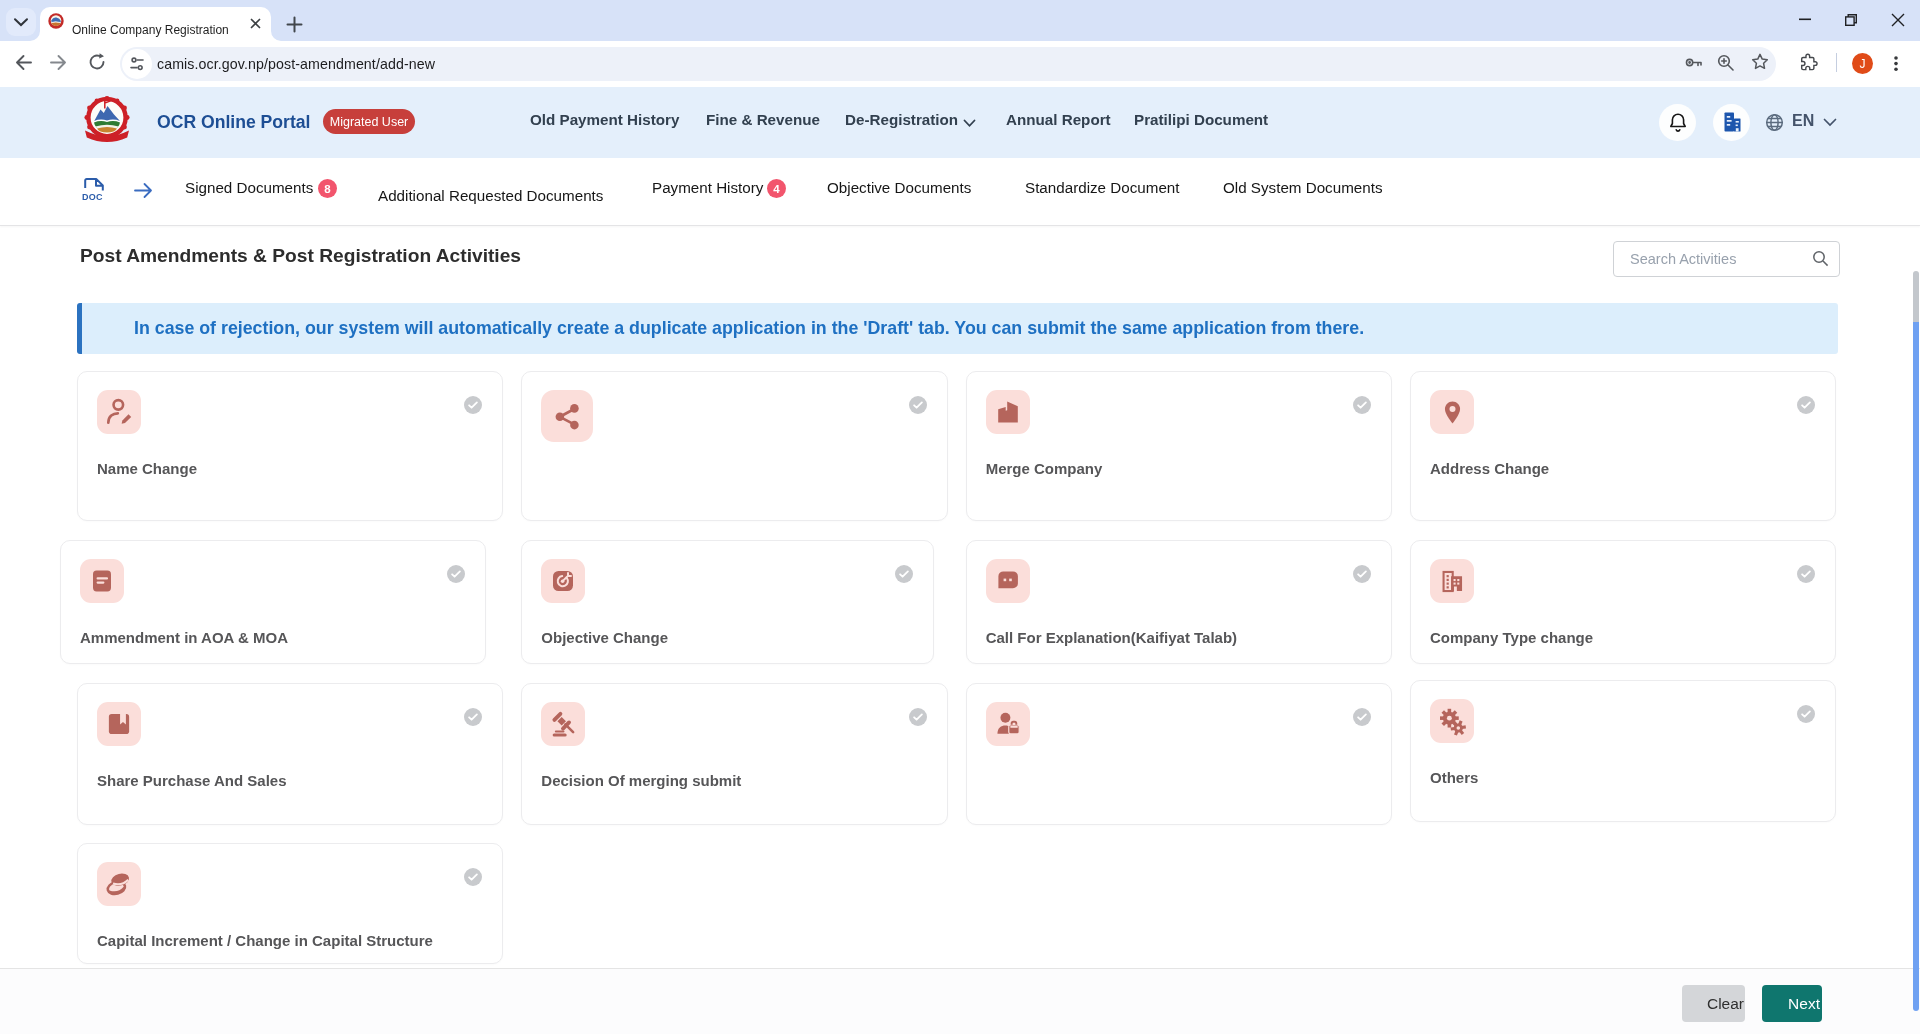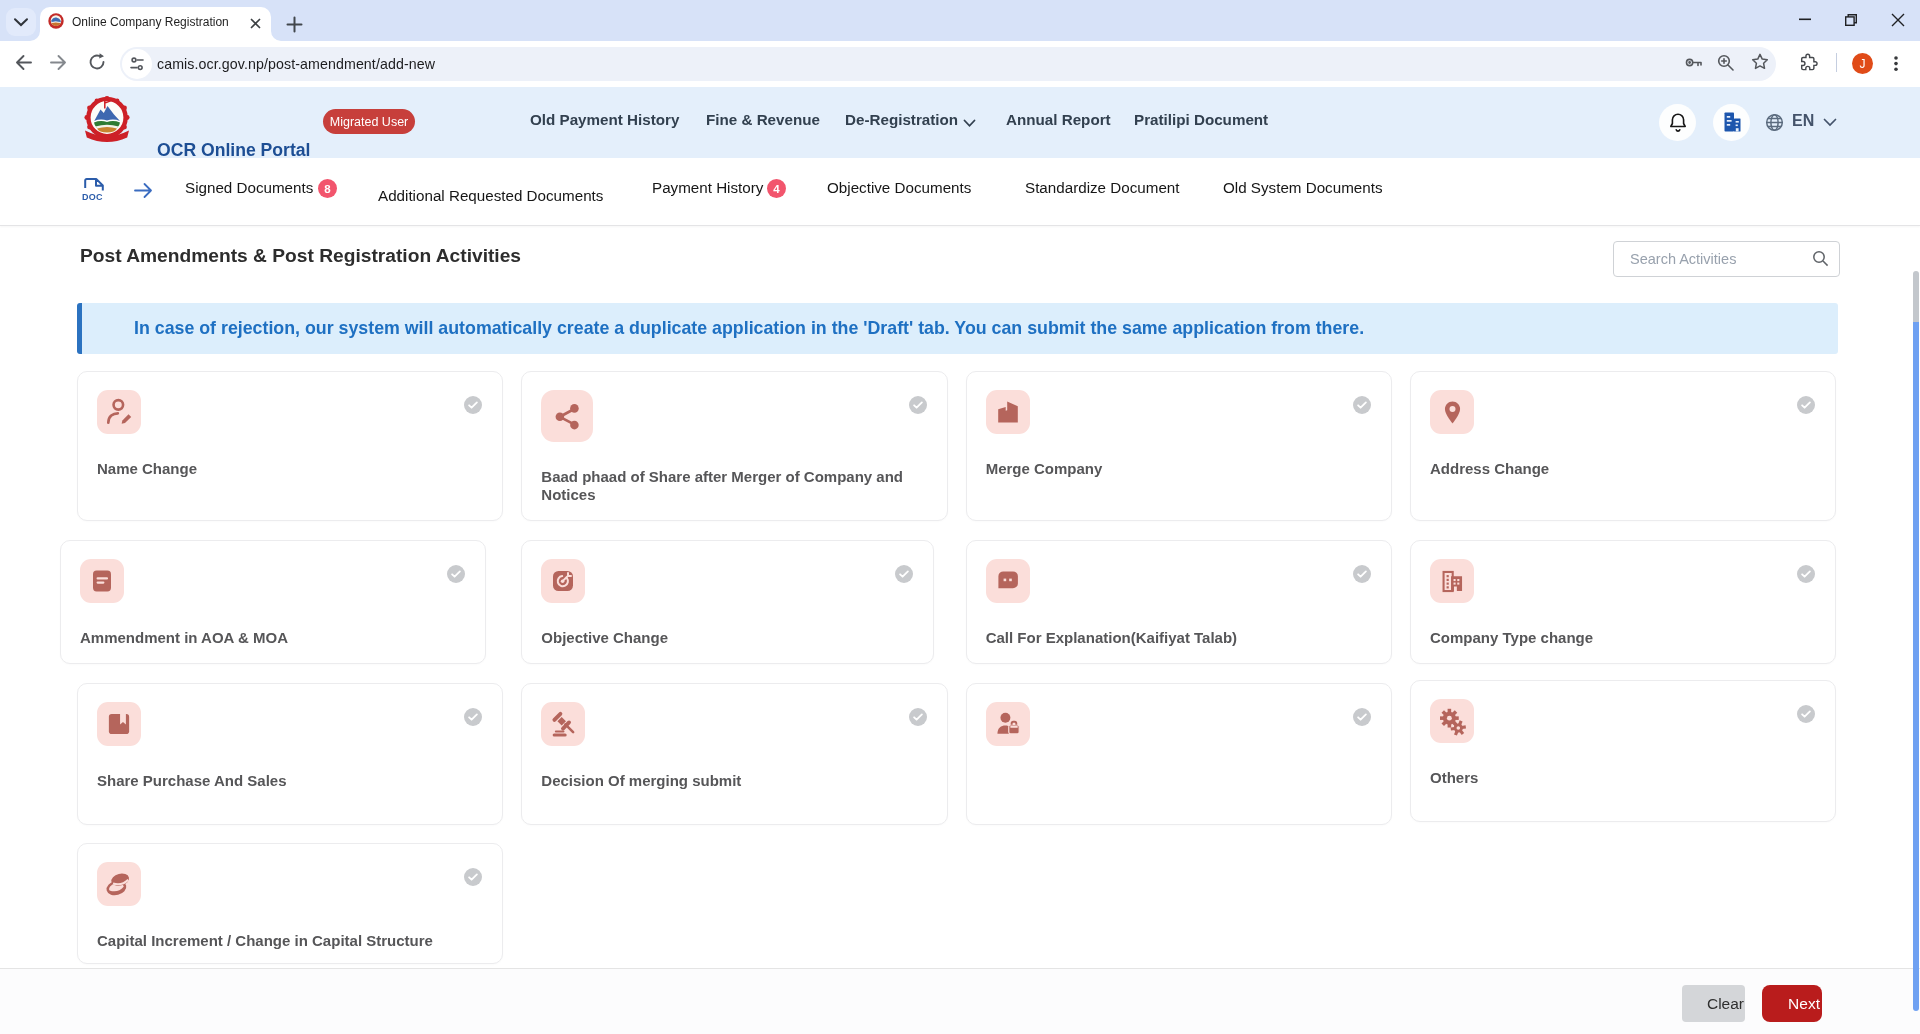--- a/index.html
+++ b/index.html
@@ -1,27 +1,27 @@
 <!DOCTYPE html>
 <html><head><meta charset="utf-8">
 <style>
 *{margin:0;padding:0;box-sizing:border-box;}
 html,body{width:1920px;height:1034px;overflow:hidden;background:#fff;
 font-family:"Liberation Sans",sans-serif;}
 .abs{position:absolute;}
 
 #tabstrip{left:0;top:0;width:1920px;height:41px;background:#d7e2f8;}
 #tab{left:40px;top:7px;width:231px;height:34px;background:#fff;border-radius:10px 10px 0 0;}
-#tabtitle{left:72px;top:15px;font-size:12px;color:#1f1f1f;}
+#tabtitle{left:72px;top:23px;font-size:12px;color:#1f1f1f;}
 #toolbar{left:0;top:41px;width:1920px;height:46px;background:#fff;border-radius:0 12px 0 0;}
 #urlpill{left:120px;top:47px;width:1656px;height:34px;border-radius:17px;background:#edf1f9;}
 #urltxt{left:157px;top:56px;font-size:14.2px;color:#1d1d1f;letter-spacing:0.1px;}
 
 #hdr{left:0;top:87px;width:1920px;height:71px;background:#e4effb;}
-#brand{left:157px;top:112px;font-size:17.6px;font-weight:bold;color:#1d4e94;margin-top:28px;}
+#brand{left:157px;top:112px;font-size:17.6px;font-weight:bold;color:#1d4e94;}
 #migr{left:323px;top:109px;width:92px;height:25px;background:#c73f3b;border-radius:13px;color:#fff;font-size:12.5px;display:flex;align-items:center;justify-content:center;}
 .hnav{top:111px;font-size:15.2px;font-weight:600;color:#32404f;}
 .hcirc{top:104px;width:37px;height:37px;background:#fdfefe;border-radius:50%;display:flex;align-items:center;justify-content:center;}
 
 #subnav{left:0;top:158px;width:1920px;height:68px;background:#fff;border-bottom:1px solid #e4e4e6;box-shadow:0 1px 2px rgba(0,0,0,0.04);}
 .snitem{top:179px;font-size:15.2px;color:#141414;}
 .badge{top:179px;width:19px;height:19px;border-radius:50%;background:#f2556d;color:#fff;font-size:11.5px;font-weight:bold;display:flex;align-items:center;justify-content:center;}
 
 #title{left:80px;top:245px;font-size:19.2px;font-weight:bold;color:#2d2d2d;}
 #search{left:1613px;top:241px;width:227px;height:36px;border:1px solid #cfd2d6;border-radius:4px;background:#fff;}
@@ -30,21 +30,21 @@
 #banner div{position:absolute;left:52px;top:15px;font-size:17.8px;font-weight:bold;color:#1e70c2;}
 
 .card{background:#fff;border:1px solid #ececee;border-radius:10px;box-shadow:0 1px 2px rgba(0,0,0,0.02);}
 .ic{position:absolute;left:19px;top:18px;width:44px;height:44px;border-radius:11px;background:#fbdeda;display:flex;align-items:center;justify-content:center;}
 .chk{position:absolute;right:20px;top:24px;width:18px;height:18px;}
 .ct{position:absolute;left:19px;right:19px;font-size:15px;font-weight:bold;color:#565658;line-height:18.5px;}
 
 #footer{left:0;top:968px;width:1920px;height:66px;background:#fcfcfd;border-top:1px solid #e4e4e4;}
 .btn{top:985px;height:37px;border-radius:4px;font-size:15.5px;display:flex;align-items:center;justify-content:center;padding-left:24px;}
 #btnclear{left:1682px;width:63px;background:#d4d6d9;color:#2f2f2f;}
-#btnnext{left:1762px;width:60px;background:#b91c1c;color:#fff;border-radius:8px;}
+#btnnext{left:1762px;width:60px;background:#0f766e;color:#fff;}
 
 #sbgray{left:1913px;top:271px;width:6px;height:51px;background:#c3c7cc;border-radius:3px 3px 0 0;}
 #sbblue{left:1913px;top:322px;width:6px;height:689px;background:#6fa1f2;border-radius:0 0 3px 3px;}
 </style></head><body>
 <div id="tabstrip" class="abs"></div>
 <div class="abs" style="left:6px;top:8px;width:30px;height:28px;border-radius:9px;background:#e2eafb;"></div>
 <svg class="abs" style="left:13px;top:17px" width="16" height="10" viewBox="0 0 16 10">
     <path d="M2 2.2 L8 8 L14 2.2" stroke="#30343a" stroke-width="2" fill="none" stroke-linecap="round"></path>
   </svg>
 <div id="tab" class="abs"></div>
@@ -224,21 +224,20 @@
 <path d="M7 13 L19 6.5 M7 13.5 L19 19.8" stroke="#b5655c" stroke-width="2.3"></path>
 <circle cx="6.6" cy="13.2" r="3.6" fill="#b5655c"></circle>
         <circle cx="18.8" cy="6.2" r="3.6" fill="#b5655c"></circle>
         <circle cx="18.8" cy="20.2" r="3.6" fill="#b5655c"></circle>
       </svg>
     </div>
 <div class="chk"><svg width="18" height="18" viewBox="0 0 18 18">
         <circle cx="9" cy="9" r="9" fill="#c8cacd"></circle>
         <path d="M5.1 9.3 L7.6 11.7 L12.9 6.4" stroke="#fff" stroke-width="1.8" fill="none" stroke-linecap="round" stroke-linejoin="round"></path>
       </svg></div>
-<div class="ct" style="top:95.5px">Baad phaad of Share after Merger of Company and Notices</div>
 </div>
 <div class="card abs" style="left:965.7px;top:371px;width:426.3px;height:150px">
 <div class="ic" style="">
       <svg width="30" height="30" viewBox="0 0 26 26">
 <path d="M4.5 22 V10.6 L11 8.7 V11.9 L12.3 11.55 V4 L21.5 8 V22 Z" fill="#b5655c"></path>
       </svg>
     </div>
 <div class="chk"><svg width="18" height="18" viewBox="0 0 18 18">
         <circle cx="9" cy="9" r="9" fill="#c8cacd"></circle>
         <path d="M5.1 9.3 L7.6 11.7 L12.9 6.4" stroke="#fff" stroke-width="1.8" fill="none" stroke-linecap="round" stroke-linejoin="round"></path>

